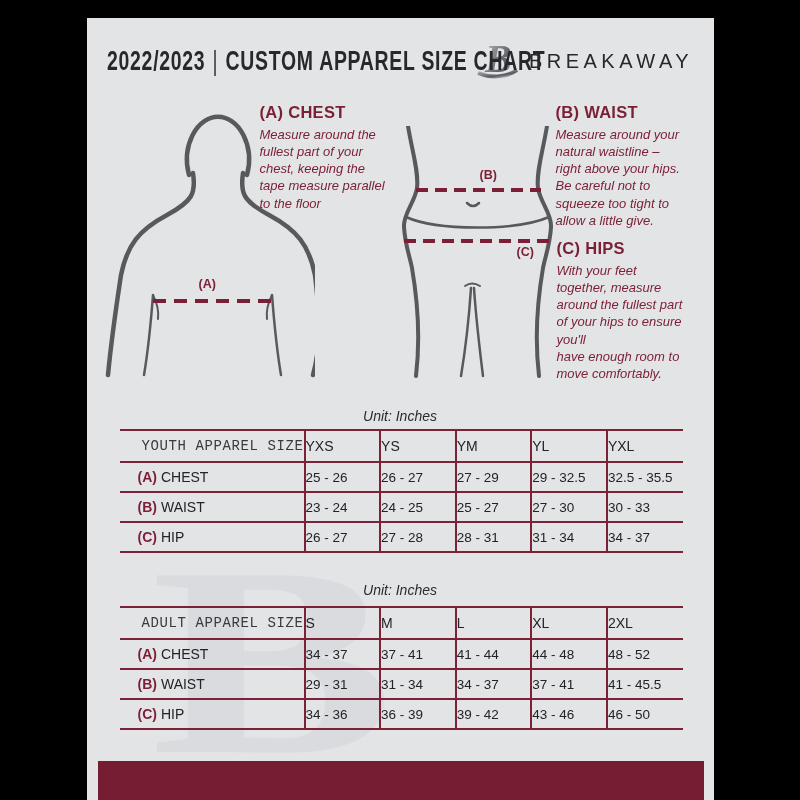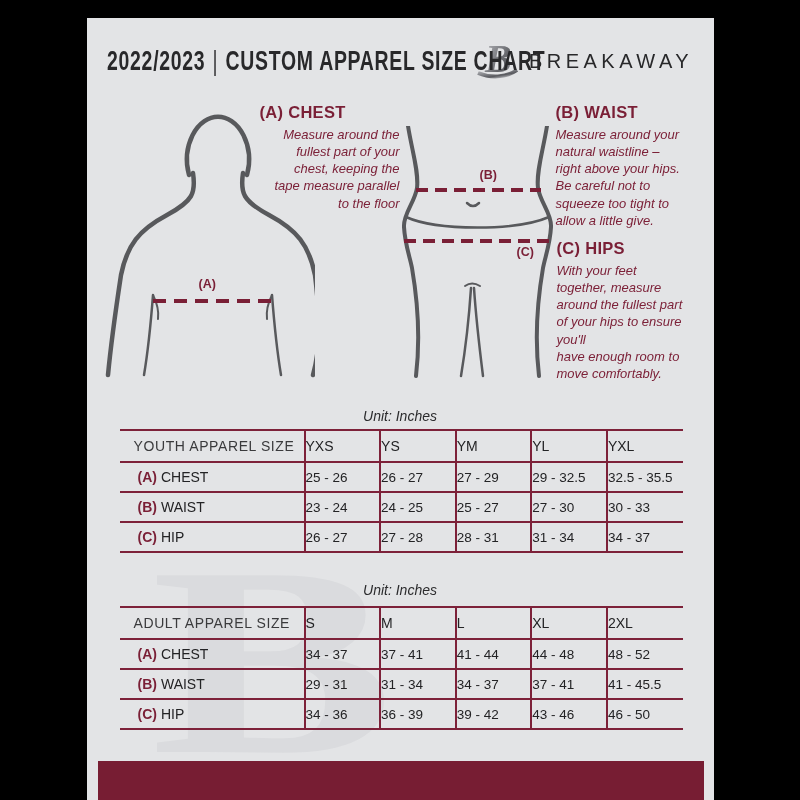--- a/index.html
+++ b/index.html
@@ -65,22 +65,22 @@
   }
   .size-table col.c-label { width: 185px; }
   .size-table th, .size-table td {
     border-top: 2px solid #7d2139; border-bottom: 2px solid #7d2139;
     background: transparent;
   }
   .size-table .v { border-left: 2px solid #7d2139; text-align: left; }
   .size-table th { height: 32px; font-weight: normal; }
   .size-table td { height: 30px; }
   .lbl-head {
-    text-align: left; padding-left: 14px; font-size: 14px;
-    letter-spacing: 0.6px; color: #3a3a3c;
+    text-align: right; padding-left: 14px; font-size: 14px;
+    letter-spacing: 0.6px; color: #3a3a3c; font-family: Liberation Mono, monospace;
   }
   .size-head { font-size: 14px; font-weight: bold; color: #232325; }
   .row-label { text-align: left; padding-left: 18px; font-size: 14px; color: #232325; }
   .row-label .pfx { font-weight: bold; color: #7a1f36; margin-right: 4px; }
   .val { font-size: 13.5px; color: #232325; }
 
   
   .watermark {
     position: absolute; left: 64px; top: 528px; z-index: 1;
     font-family: "Liberation Serif", serif;
@@ -142,21 +142,21 @@
       <path d="M76 162 C 74 192 70 226 66 250" stroke-width="2.5"></path>
       <path d="M79 162 C 81 192 85 226 88 250" stroke-width="2.5"></path>
       <path d="M21 64 L 146 64" stroke="#7a1f36" stroke-width="4" stroke-dasharray="12 7" stroke-linecap="butt"></path>
       <path d="M9 115 L 158 115" stroke="#7a1f36" stroke-width="4" stroke-dasharray="12 7" stroke-linecap="butt"></path>
     </g>
   </svg>
   <span class="meas-label" style="left:393px; top:150px;">(B)</span>
   <span class="meas-label" style="left:430px; top:227px;">(C)</span>
 
   <div class="inst-head" style="left:173px; top:85px;">(A) CHEST</div>
-  <div class="inst-body" style="left:173px; top:108px; width:140px;text-align:right;">Measure around the
+  <div class="inst-body" style="left:173px; top:108px; width:140px;">Measure around the
 fullest part of your
 chest, keeping the
 tape measure parallel
 to the floor</div>
 
   <div class="inst-head" style="left:469px; top:85px;">(B) WAIST</div>
   <div class="inst-body" style="left:469px; top:108px; width:155px;">Measure around your
 natural waistline –
 right above your hips.
 Be careful not to

